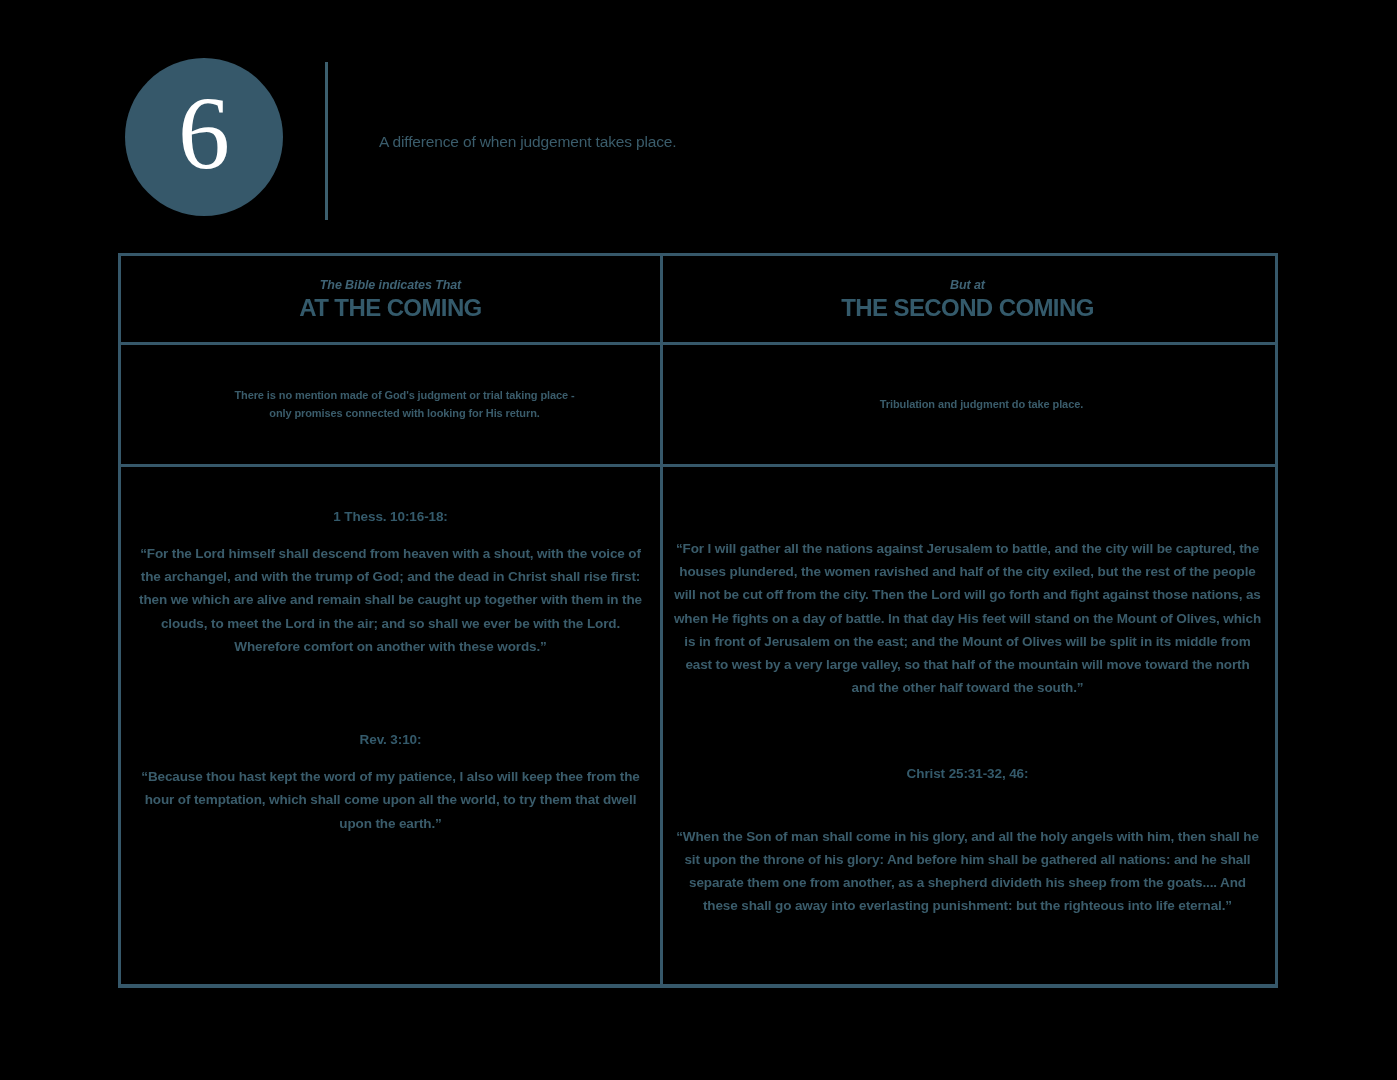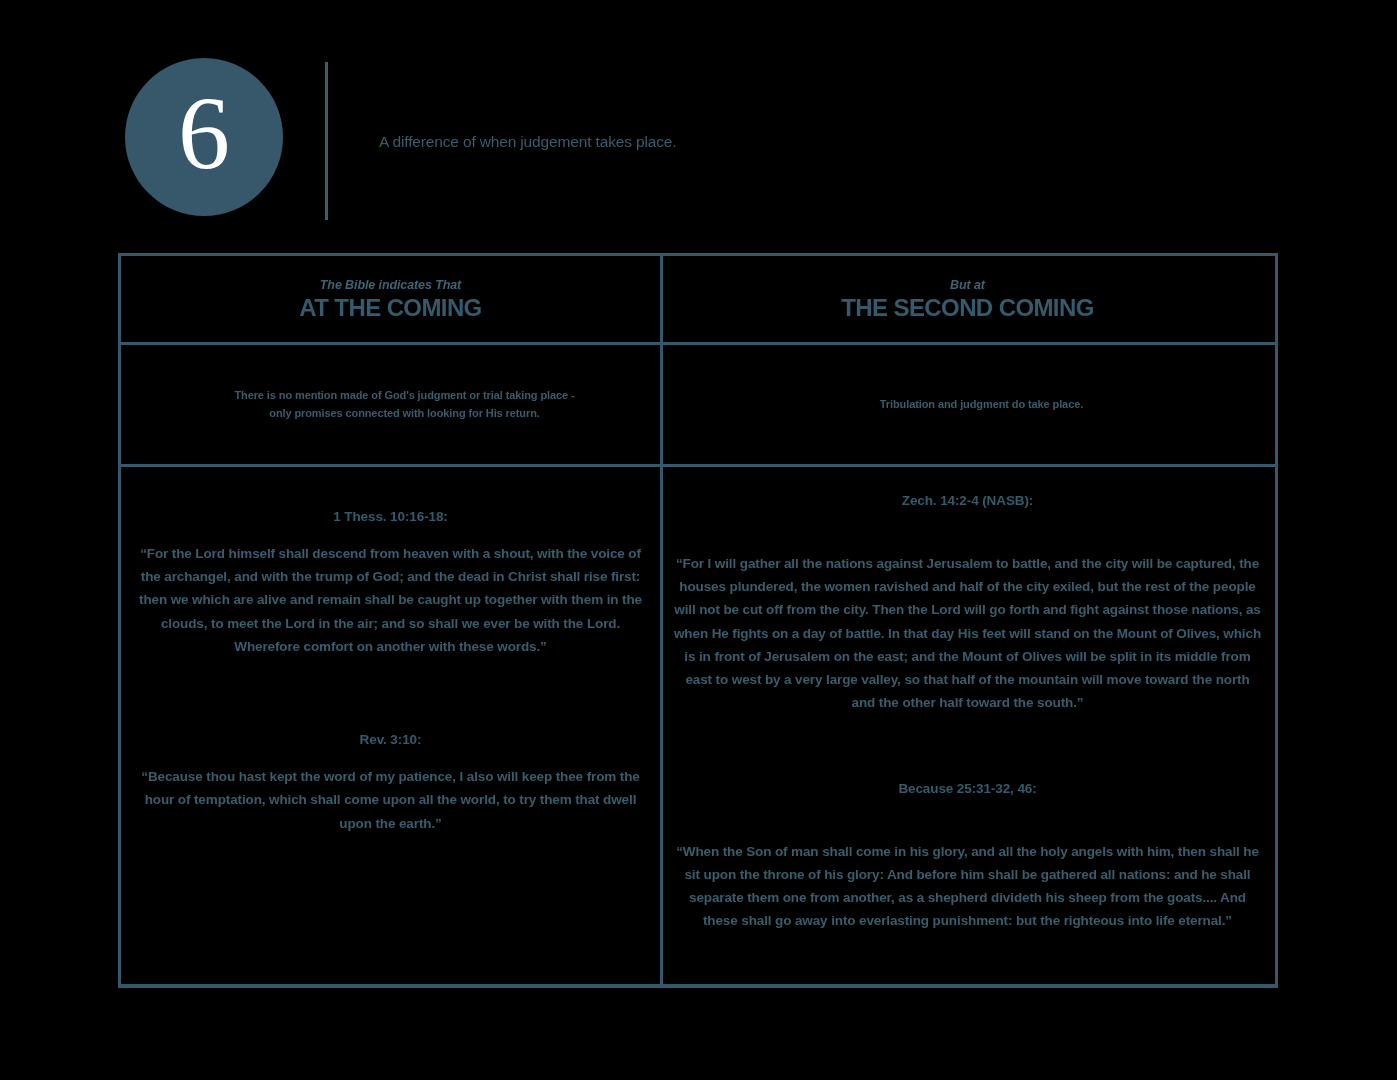--- a/index.html
+++ b/index.html
@@ -221,23 +221,22 @@
 
       <div class="passage" id="p-rev">
         <div class="passage-ref">Rev. 3:10:</div>
         <div class="passage-body">“Because thou hast kept the word of my patience, I also will keep thee from the hour of temptation, which shall come upon all the world, to try them that dwell upon the earth.”</div>
       </div>
     </div>
 
     <div class="tcell right scripture">
 
       <div class="passage" id="p-zech">
-        <div class="passage-ref">Zech. 14:2-4 (NASB):</div>
         <div class="passage-body">“For I will gather all the nations against Jerusalem to battle, and the city will be captured, the houses plundered, the women ravished and half of the city exiled, but the rest of the people will not be cut off from the city.  Then the Lord will go forth and fight against those nations, as when He fights on a day of battle.  In that day His feet will stand on the Mount of Olives, which is in front of Jerusalem on the east; and the Mount of Olives will be split in its middle from east to west by a very large valley, so that half of the mountain will move toward the north and the other half toward the south.”</div>
       </div>
 
       <div class="passage" id="p-matt">
-        <div class="passage-ref">Because 25:31-32, 46:</div>
+        <div class="passage-ref">Christ 25:31-32, 46:</div>
         <div class="passage-body">“When the Son of man shall come in his glory, and all the holy angels with him, then shall he sit upon the throne of his glory: And before him shall be gathered all nations: and he shall separate them one from another, as a shepherd divideth his sheep from the goats.... And these shall go away into everlasting punishment: but the righteous into life eternal.”</div>
       </div>
     </div>
   </div>
 </div>
 
 </body></html>

